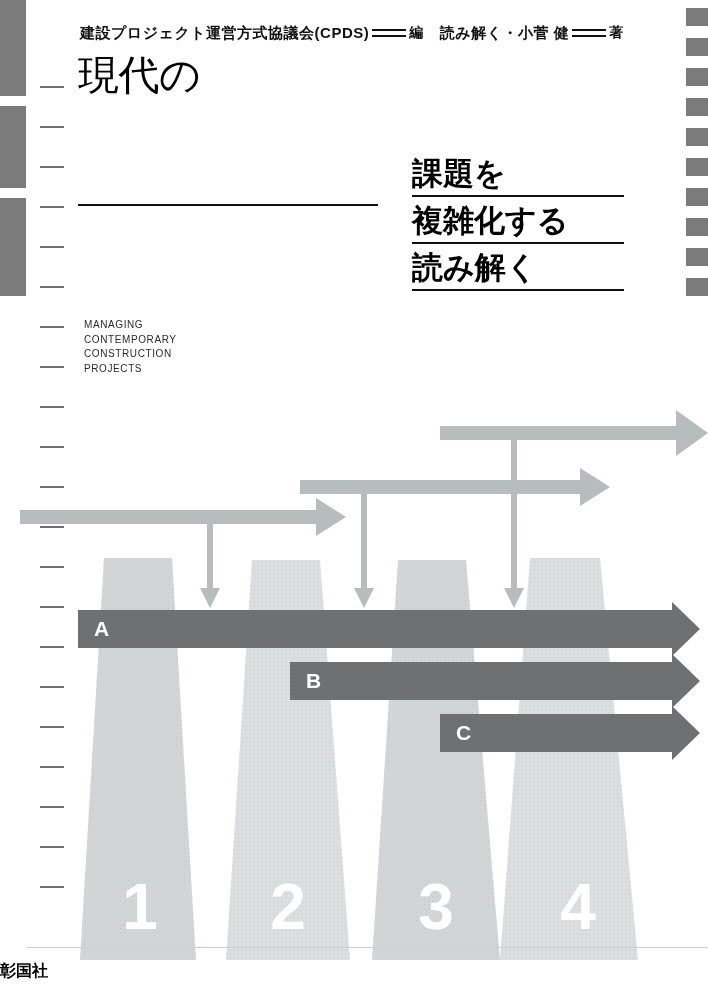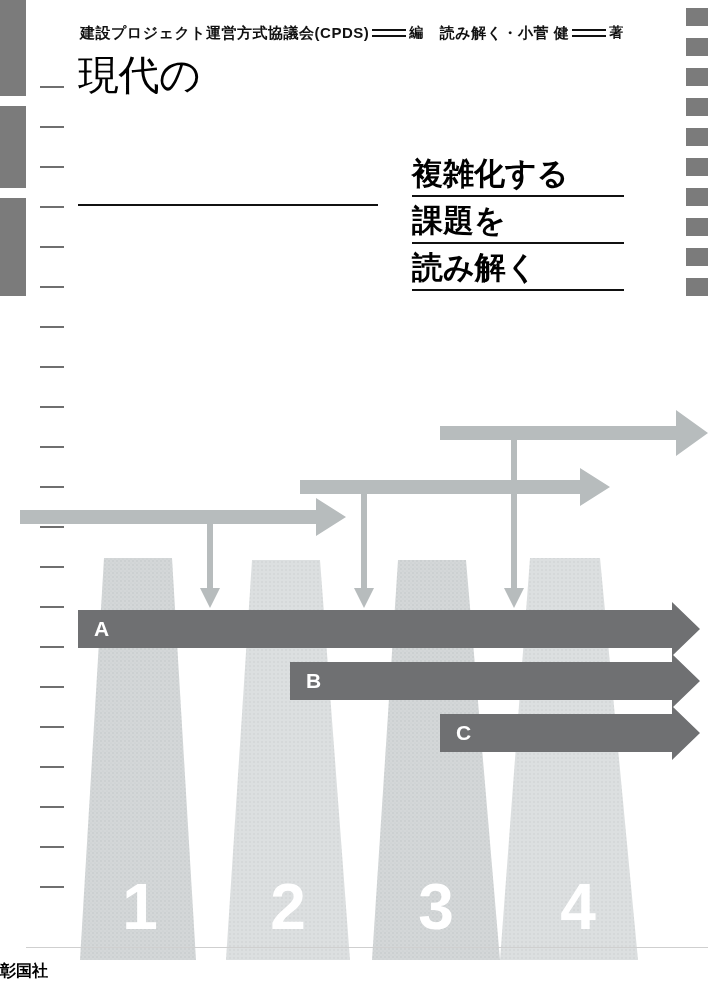--- a/index.html
+++ b/index.html
@@ -235,25 +235,31 @@
     <span class="rule"></span>
     <span class="small">著</span>
   </div>
 
   <div class="title">
     <div>現代の</div>
   </div>
   <div class="title-rule"></div>
 
   <div class="subtitle">
+    <div class="ln">課題を</div>
     <div class="ln">複雑化する</div>
-    <div class="ln">課題を</div>
     <div class="ln">読み解く</div>
   </div>
 
+  <div class="english">
+    <div>MANAGING</div>
+    <div>CONTEMPORARY</div>
+    <div>CONSTRUCTION</div>
+    <div>PROJECTS</div>
+  </div>
 
   <div class="graphic">
 
     <svg width="708" height="580" style="position:absolute;left:0;top:0;">
       <defs>
         <pattern id="grain" width="4" height="4" patternUnits="userSpaceOnUse">
           <rect width="4" height="4" fill="#d4d7d8"></rect>
           <circle cx="1" cy="1" r="0.7" fill="#bfc4c5"></circle>
           <circle cx="3" cy="3" r="0.6" fill="#c8cccd"></circle>
         </pattern>

